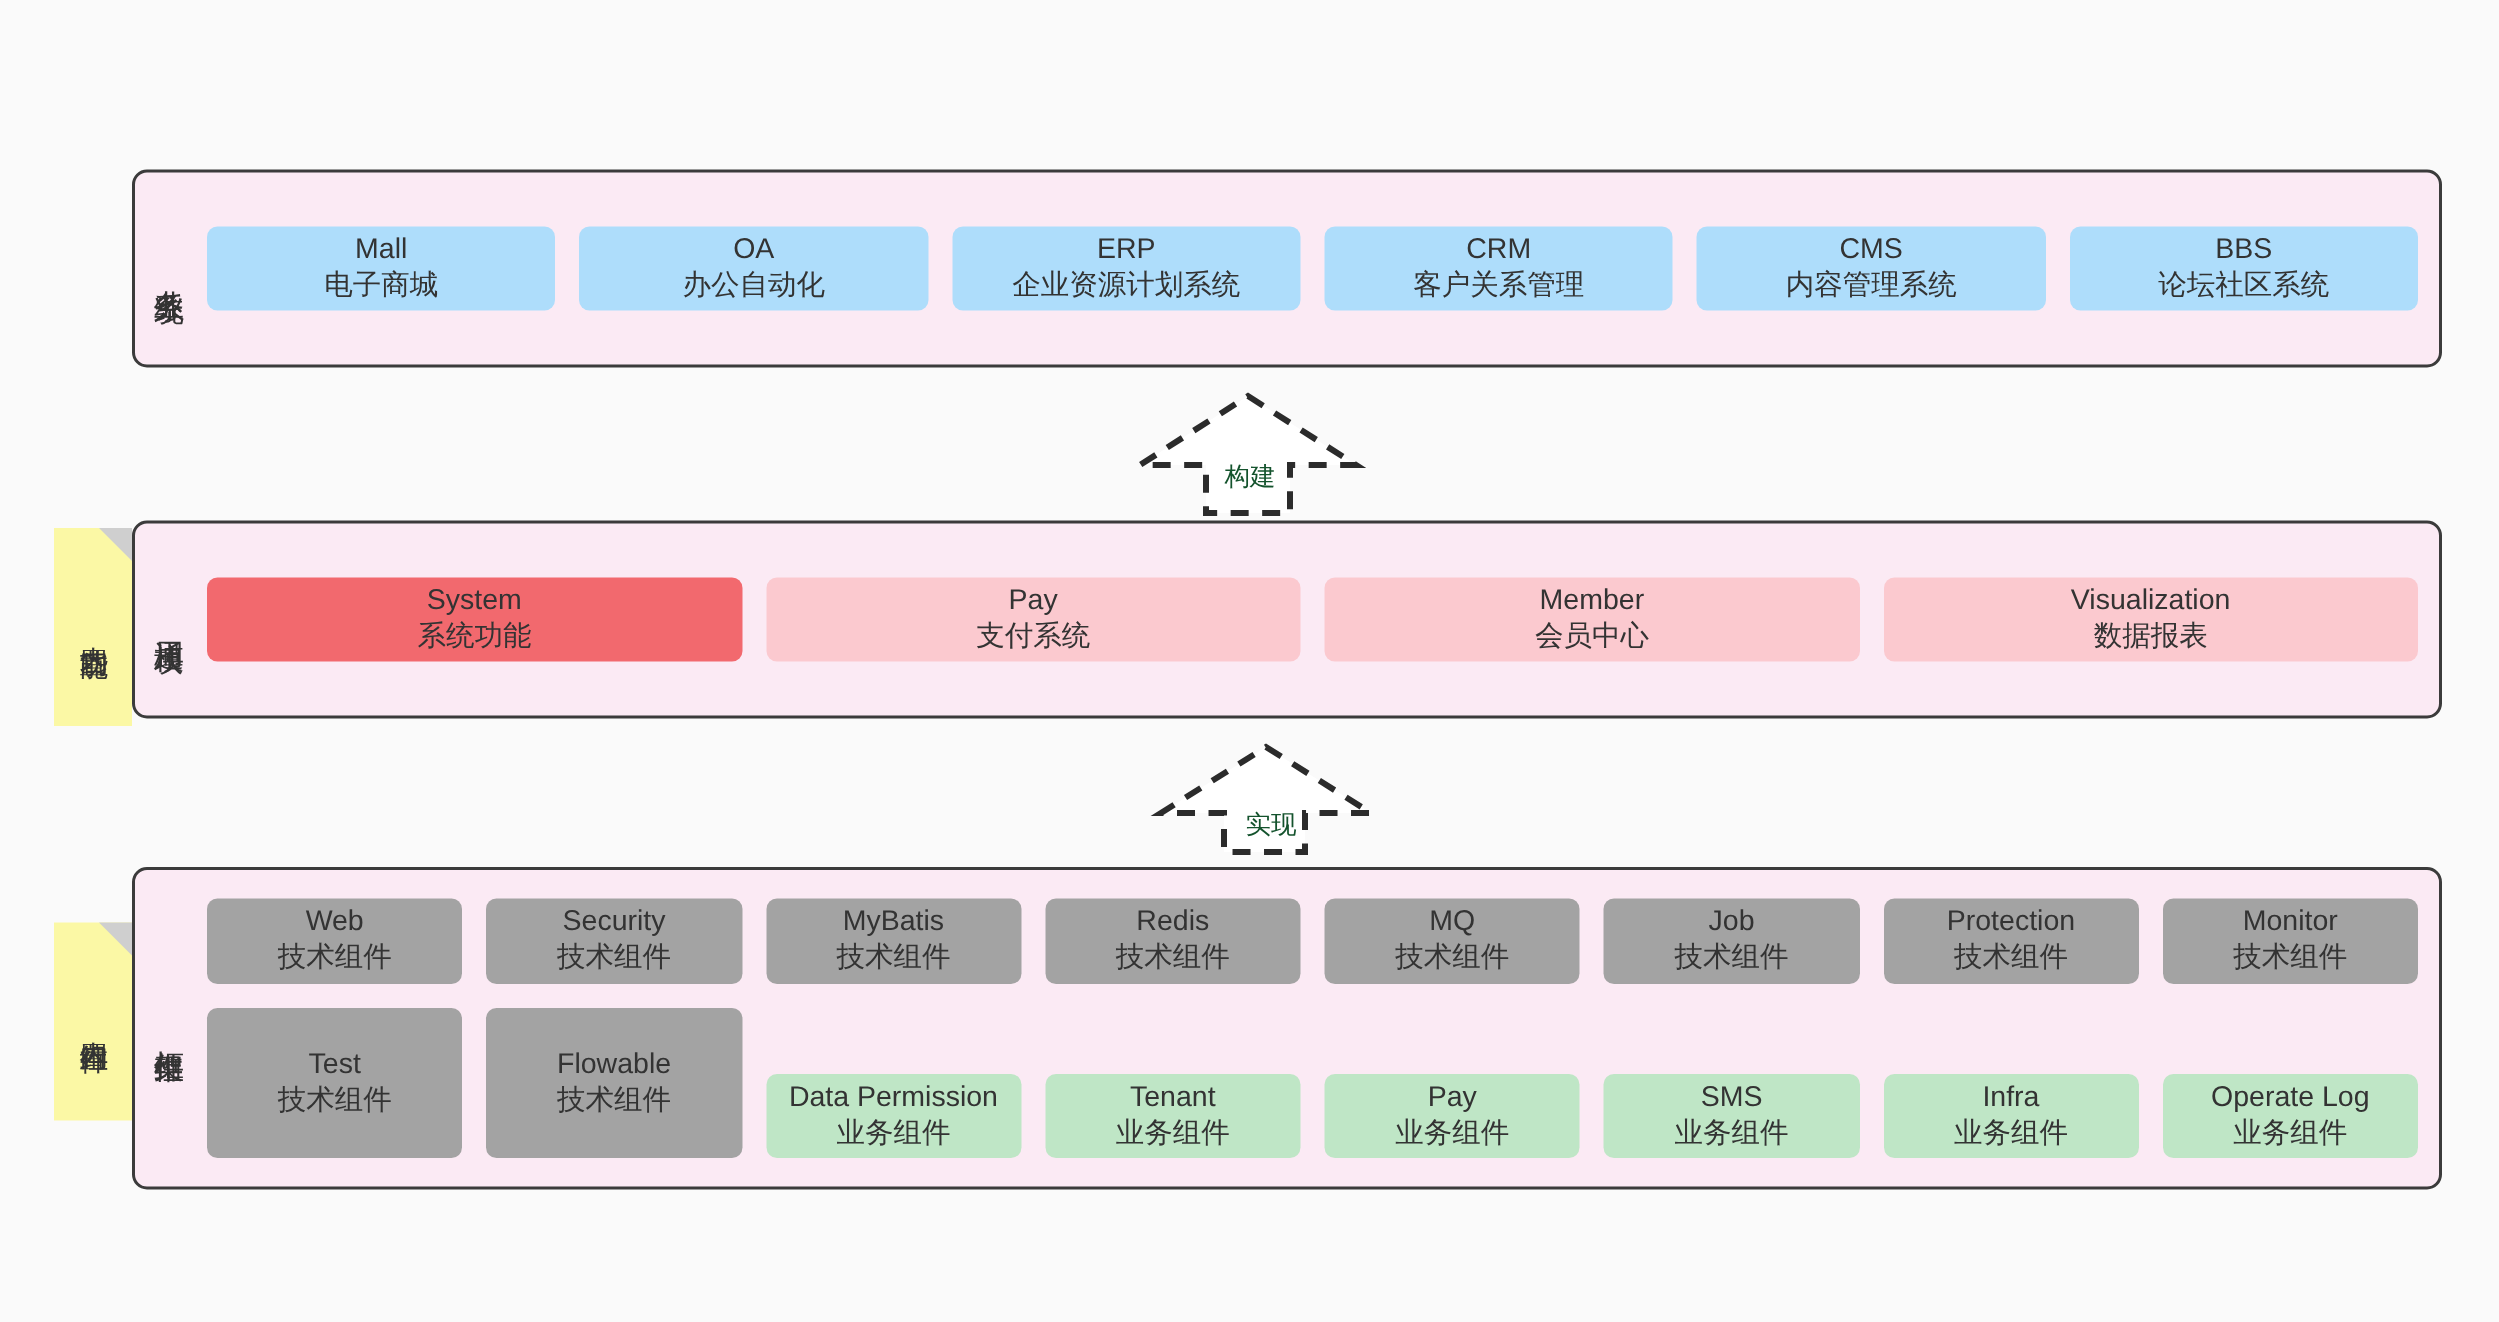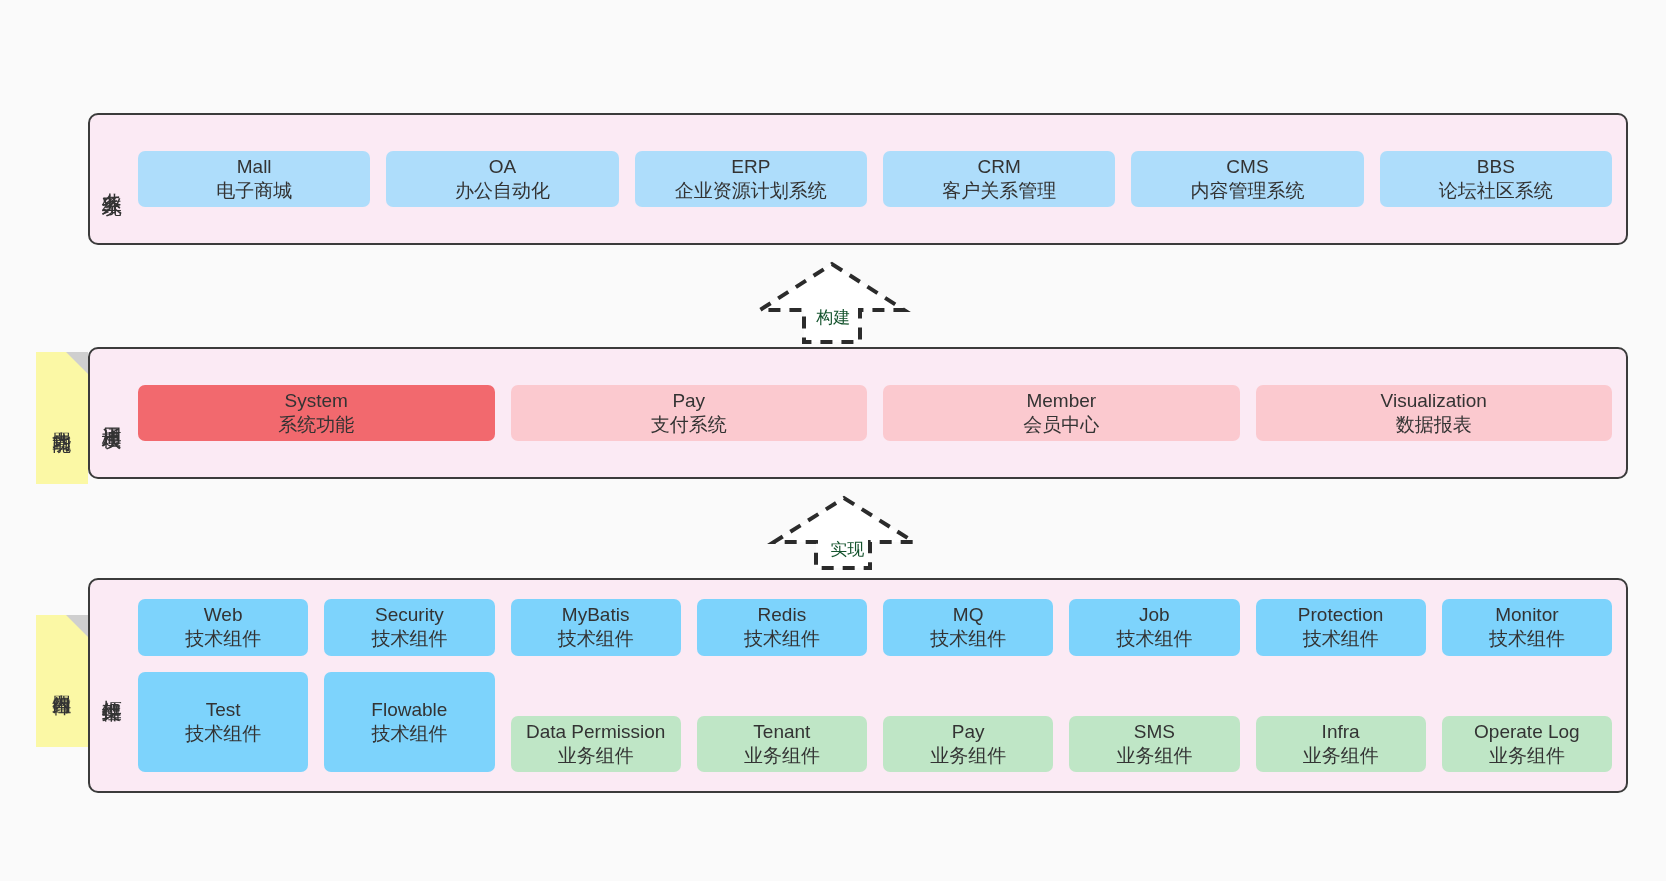--- a/index.html
+++ b/index.html
@@ -80,21 +80,21 @@
     box-sizing: border-box;
     padding: 4px 6px;
   }
   .card .t1 { white-space: pre-line; }
   .card .t2 { white-space: pre-line; }
 
   
   .c-blue        { background: #aeddfb; }
   .c-red         { background: #f2696e; justify-content: space-between; }
   .c-pink        { background: #fbc9cf; }
-  .c-green       { background: #7dd3fc; }
+  .c-green       { background: #a3a3a3; }
   .c-lightgreen  { background: #bfe6c6; margin-top: 44px; }
 
   
   .note {
     position: absolute;
     background: #fbf8a5;
     box-sizing: border-box;
     font-size: 19px;
     line-height: 1.12;
     letter-spacing: 1px;

